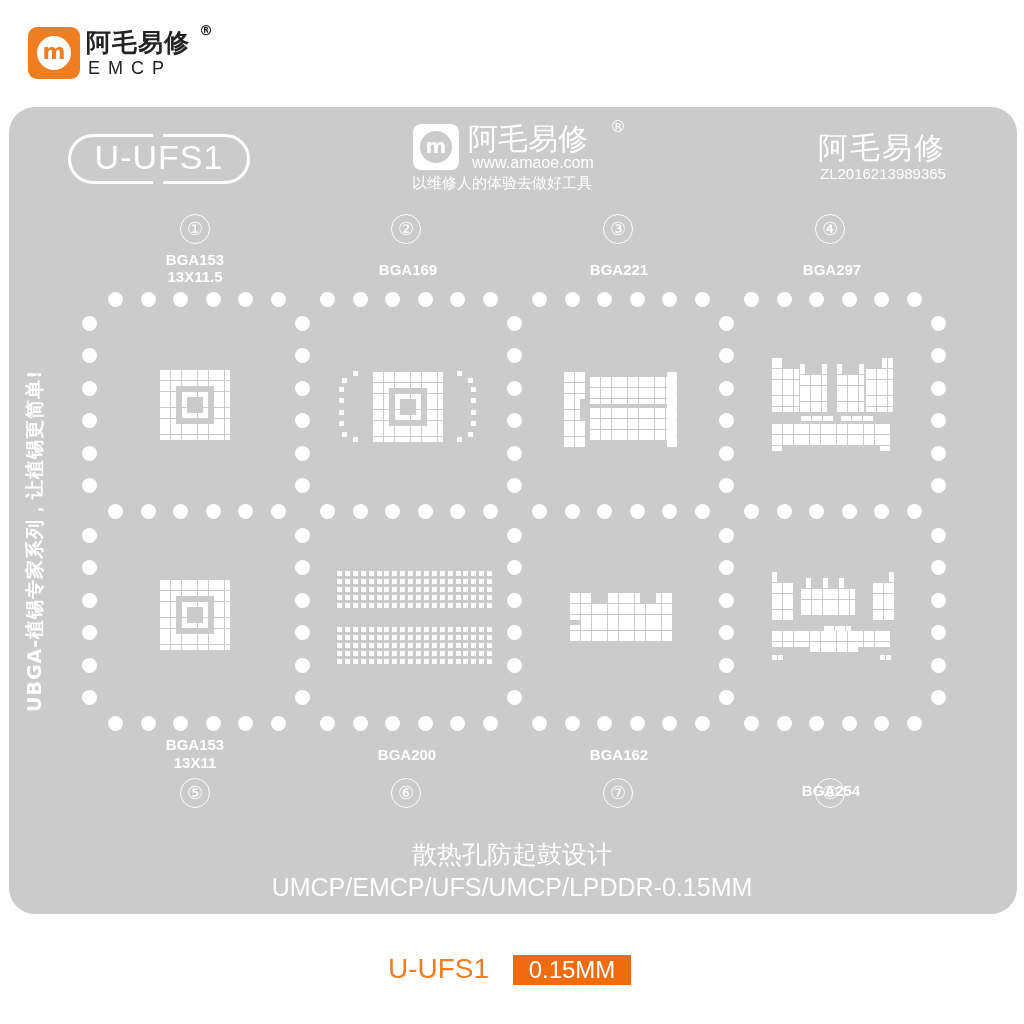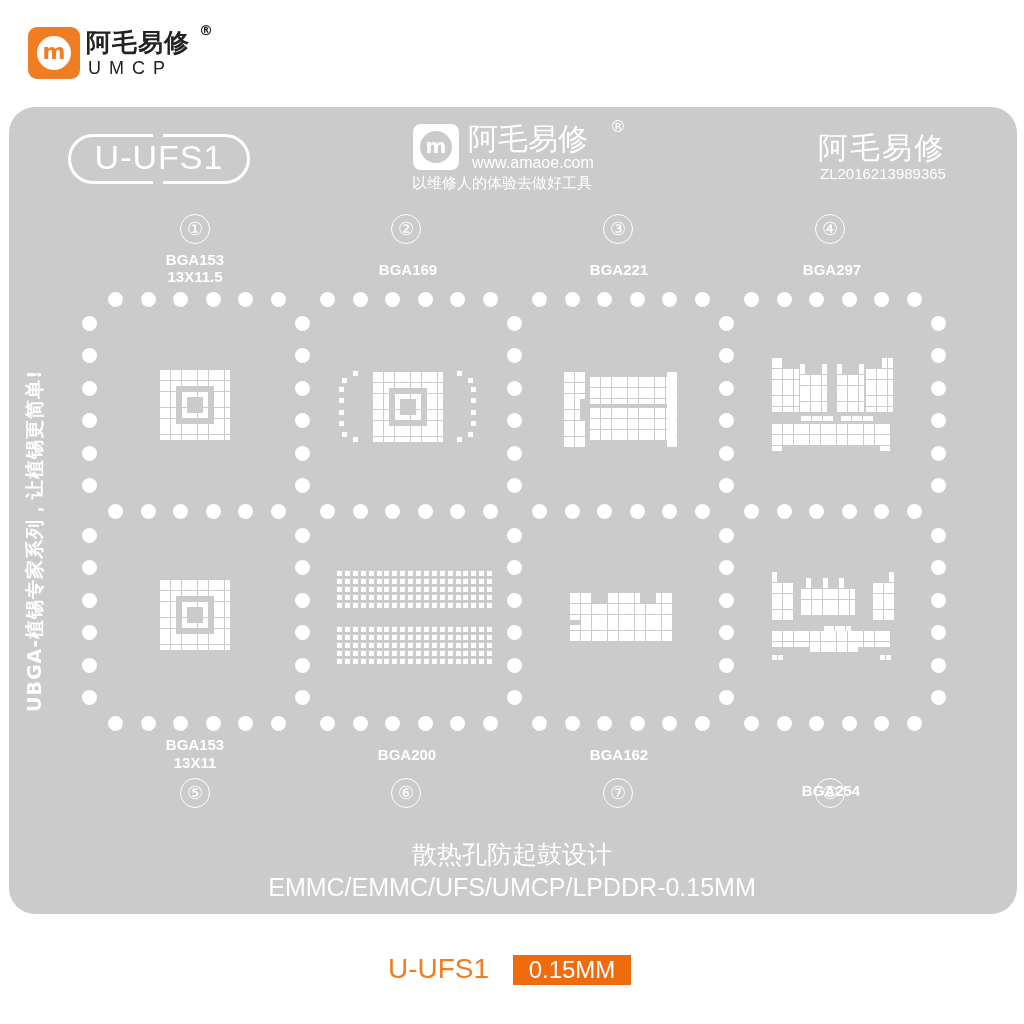--- a/index.html
+++ b/index.html
@@ -54,21 +54,21 @@
 </head>
 <body>
 
 <div class="abs brand-icon">
   <div class="ring">
       <span>m</span>
     </div>
 </div>
 <div class="abs brand-cn">阿毛易修</div>
 <div class="abs brand-reg">®</div>
-<div class="abs brand-en">UMCP</div>
+<div class="abs brand-en">EMCP</div>
 
 <div class="abs plate"></div>
 
 <div class="abs model-pill"></div>
 <div class="abs model-pill-gap"></div>
 <div class="abs model-text">U-UFS1</div>
 
 <div class="abs center-logo">
   <div class="ring">
       <span>m</span>
@@ -1748,16 +1748,16 @@
     <div class="pad" style="left: 834.8px; top: 626px;"></div>
     <div class="pad" style="left: 840.2px; top: 626px;"></div>
     <div class="pad" style="left: 845.6px; top: 626px;"></div>
     <div class="pad" style="left: 772px; top: 655px;"></div>
     <div class="pad" style="left: 778px; top: 655px;"></div>
     <div class="pad" style="left: 880px; top: 655px;"></div>
     <div class="pad" style="left: 886px; top: 655px;"></div>
   </div>
 
 <div class="abs bottom-cn">散热孔防起鼓设计</div>
-<div class="abs bottom-en">EMMC/EMMC/UFS/UMCP/LPDDR-0.15MM</div>
+<div class="abs bottom-en">UMCP/EMCP/UFS/UMCP/LPDDR-0.15MM</div>
 
 <div class="abs foot-model">U-UFS1</div>
 <div class="abs foot-badge">0.15MM</div>
 
 </body></html>

